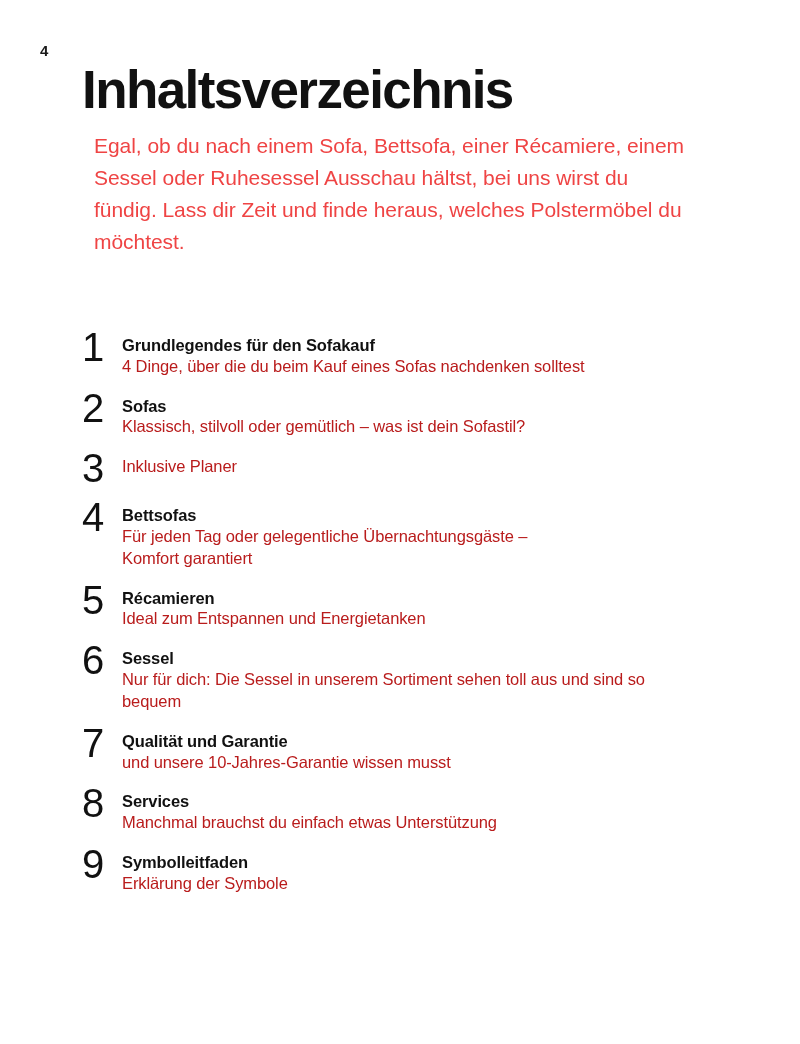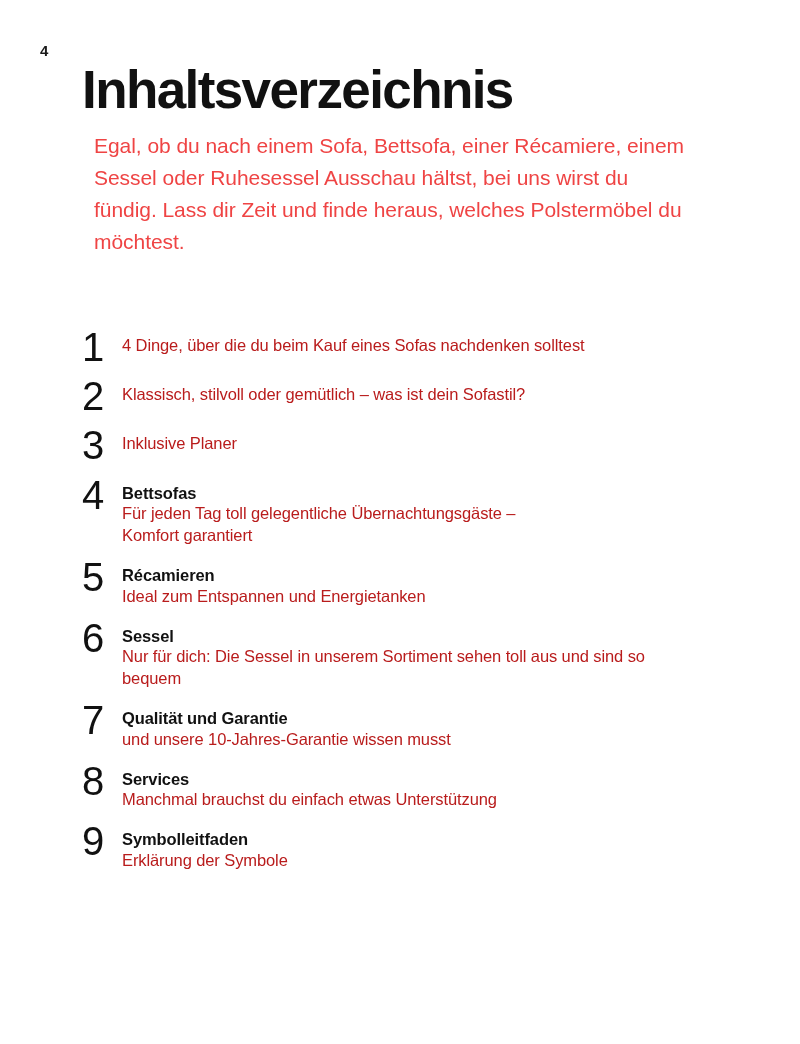--- a/index.html
+++ b/index.html
@@ -124,30 +124,32 @@
   <div class="content">
     <h1 class="doc-title">Inhaltsverzeichnis</h1>
     <p class="intro">Egal, ob du nach einem Sofa, Bettsofa, einer Récamiere, einem Sessel oder Ruhesessel Ausschau hältst, bei uns wirst du fündig. Lass dir Zeit und finde heraus, welches Polstermöbel du möchtest.</p>
   </div>
 
   <div class="toc">
 
     <div class="toc-item">
       <div class="toc-num">1</div>
       <div class="toc-text">
+        <div class="toc-heading">Grundlegendes für den Sofakauf</div>
         <div class="toc-desc">
           <span class="line">4 Dinge, über die du beim Kauf eines Sofas nachdenken solltest</span>
 
         </div>
       </div>
     </div>
 
     <div class="toc-item">
       <div class="toc-num">2</div>
       <div class="toc-text">
+        <div class="toc-heading">Sofas</div>
         <div class="toc-desc">
           <span class="line">Klassisch, stilvoll oder gemütlich – was ist dein Sofastil?</span>
 
         </div>
       </div>
     </div>
 
     <div class="toc-item">
       <div class="toc-num">3</div>
       <div class="toc-text">
@@ -156,21 +158,21 @@
 
         </div>
       </div>
     </div>
 
     <div class="toc-item">
       <div class="toc-num">4</div>
       <div class="toc-text">
         <div class="toc-heading">Bettsofas</div>
         <div class="toc-desc">
-          <span class="line">Für jeden Tag toll gelegentliche Übernachtungsgäste –</span>
+          <span class="line">Für jeden Tag oder gelegentliche Übernachtungsgäste –</span>
           <span class="line">Komfort garantiert</span>
         </div>
       </div>
     </div>
 
     <div class="toc-item">
       <div class="toc-num">5</div>
       <div class="toc-text">
         <div class="toc-heading">Récamieren</div>
         <div class="toc-desc">

